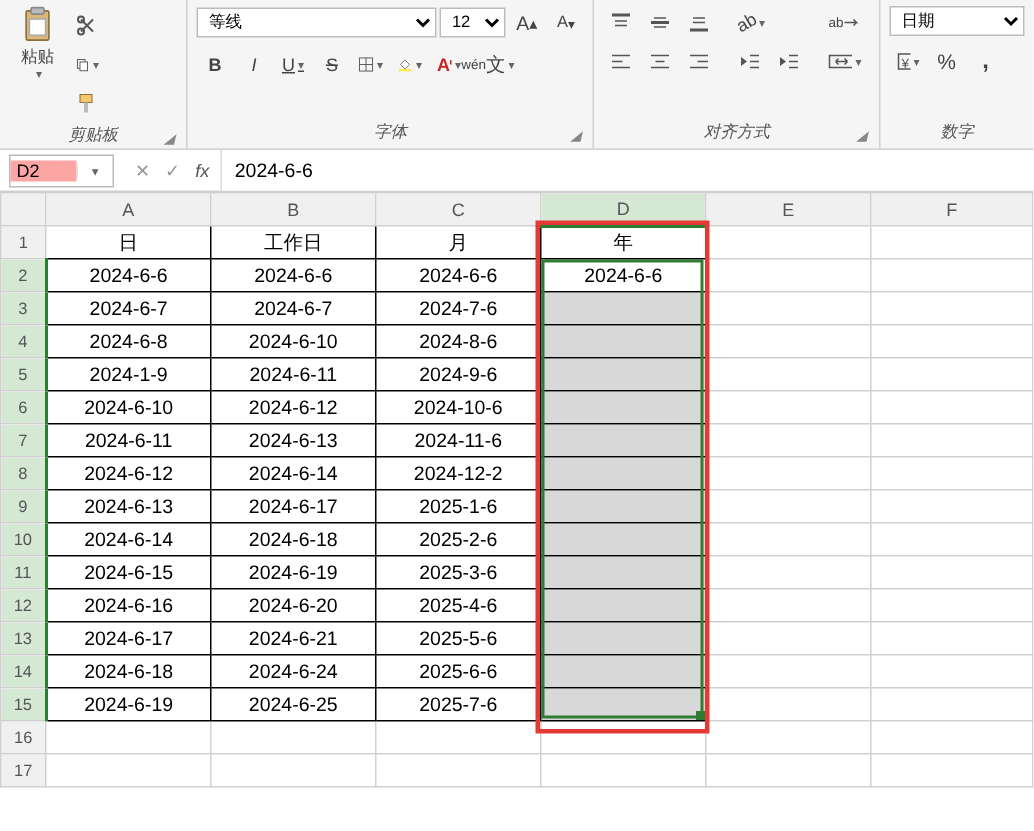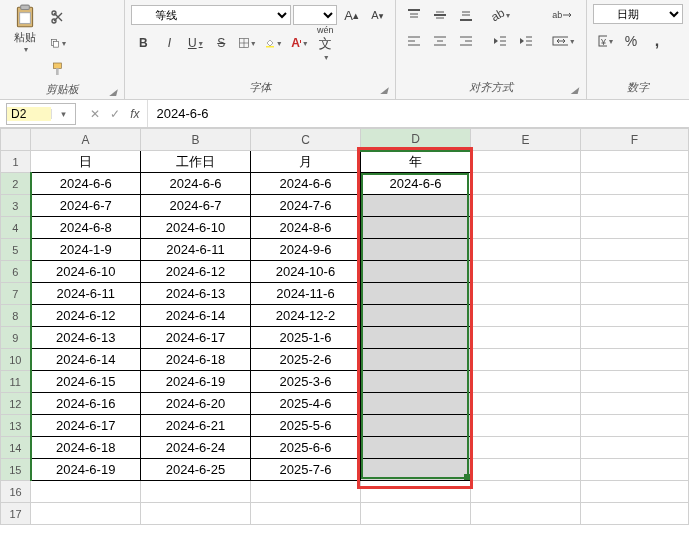--- a/index.html
+++ b/index.html
@@ -11,31 +11,31 @@
   .ribbon-group-body { flex: 1; display: flex; align-items: flex-start; gap: 2px; }
   .ribbon-group-label { text-align: center; font-size: 11px; color: #555; padding: 2px 0 4px 0; position: relative; font-style: italic; }
   .ribbon-group-label .corner { position: absolute; right: 2px; bottom: 4px; font-size: 9px; color: #888; cursor: pointer; }
   
   .rbtn { display: inline-flex; align-items: center; justify-content: center; padding: 2px 4px; cursor: pointer; border-radius: 3px; color: #444; }
   .vcol { display: flex; flex-direction: column; gap: 4px; }
   .hrow { display: flex; gap: 2px; align-items: center; }
   .big { flex-direction: column; font-size: 11px; padding: 2px 6px; }
   .big-icon { width: 26px; height: 26px; display: flex; align-items: center; justify-content: center; }
   .dd { font-size: 8px; margin-left: 2px; color: #666; }
-  .sel { background: #fff; border: 1px solid #bbb; font-size: 11px; padding: 1px 19px; height: 20px; }
+  .sel { background: #fff; border: 1px solid #bbb; font-size: 11px; padding: 1px 3px; height: 20px; }
   .iconbtn { width: 24px; height: 22px; }
   .bold { font-weight: bold; }
   .ital { font-style: italic; }
   .under { text-decoration: underline; }
   .strike { text-decoration: line-through; }
   
   
   .formula-bar { display: flex; align-items: center; border-bottom: 1px solid #d0d0d0; height: 28px; background: #fff; }
   .name-box { display: flex; align-items: center; border: 1px solid #bbb; margin: 2px 6px; height: 22px; width: 70px; }
-  .name-box input { border: none; width: 44px; padding: 0 4px; font-size: 12px; outline: none; background: #fef9c3; }
+  .name-box input { border: none; width: 44px; padding: 0 4px; font-size: 12px; outline: none; background: #fca5a5; }
   .name-box .dd-btn { flex: 1; text-align: center; font-size: 9px; color: #666; cursor: pointer; border-left: 1px solid #ddd; }
   .fx-btns { display: flex; gap: 2px; color: #999; padding: 0 4px; }
   .fx-btns span { padding: 0 4px; cursor: pointer; font-size: 12px; }
   .fx-btns .fx { font-style: italic; color: #555; }
   .formula-input { flex: 1; border: none; border-left: 1px solid #ddd; height: 100%; padding: 0 8px; font-size: 13px; outline: none; }
   
   
   .grid-wrap { position: relative; }
   .grid { border-collapse: collapse; table-layout: fixed; }
   .grid th, .grid td { border: 1px solid #d0d0d0; font-weight: normal; text-align: center; height: 22px; overflow: hidden; white-space: nowrap; }
@@ -136,21 +136,21 @@
             </svg>
             <span class="dd">▾</span>
           </span>
         <span class="rbtn iconbtn">
             <span style="color:#c62828;font-weight:bold">A</span>
             <svg width="16" height="4" style="margin-top:-2px">
               <rect width="16" height="3" fill="#c62828"></rect>
             </svg>
             <span class="dd">▾</span>
           </span>
-        <span class="rbtn iconbtn" style="font-size:9px;flex-direction:column">
+        <span class="rbtn iconbtn" style="font-size:9px;flex-direction:row">
             <span>wén</span>
             <span style="font-size:13px">文</span>
             <span class="dd">▾</span>
           </span>
       </div>
     </div>
     <div class="ribbon-group-label"><span>字体</span><span class="corner">◢</span></div>
   </div>
 
   <div class="ribbon-group" style="width:195px">

